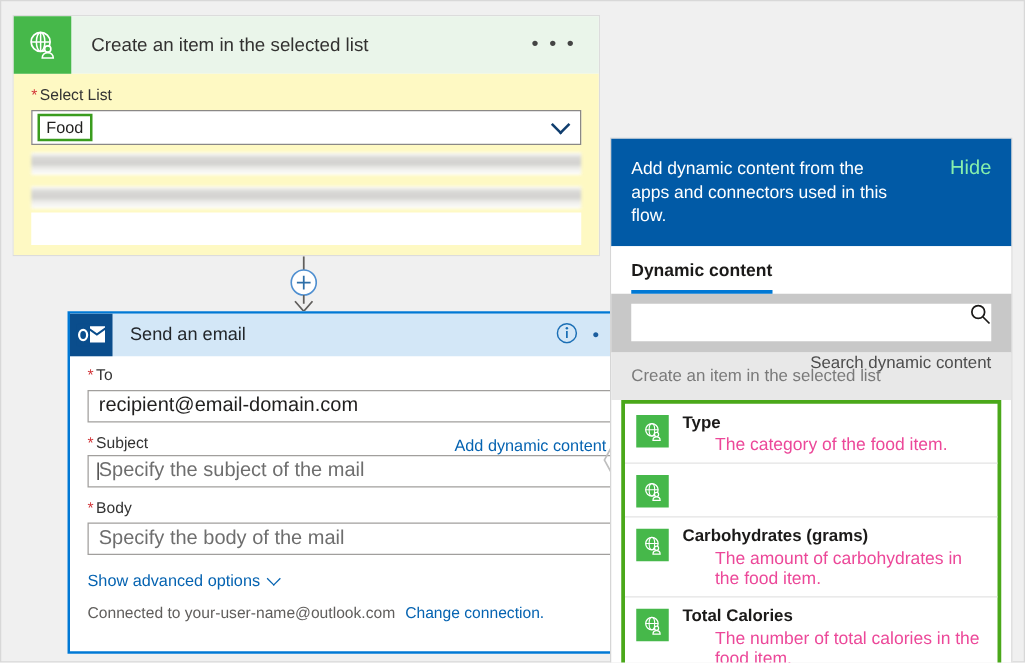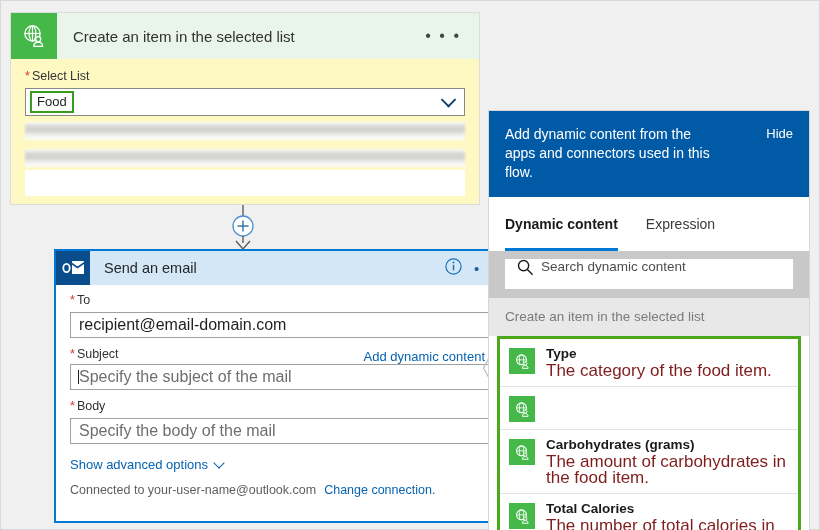--- a/index.html
+++ b/index.html
@@ -179,38 +179,38 @@
     box-sizing:border-box;
   }
   .dyn-head{
     background:#015aa6;
     color:#fff;
     padding:14px 16px 15px 16px;
     display:flex;align-items:flex-start;justify-content:space-between;
     gap:10px;
   }
   .dyn-head-txt{font-size:14px;line-height:19px;max-width:218px;}
-  .hide-link{font-size:13px;color:#ffffff;cursor:pointer;white-space:nowrap;padding-top:1px;}
+  .hide-link{font-size:16px;color:#86efac;cursor:pointer;white-space:nowrap;padding-top:1px;}
   .dyn-tabs{
     display:flex;background:#fff;padding:0 16px;gap:28px;
-    border-bottom:none;height:54px;align-items:center;
+    border-bottom:none;height:38px;align-items:center;
   }
   .tab{
     font-size:14px;color:#3b3a39;cursor:pointer;height:100%;
     display:flex;align-items:center;position:relative;
   }
   .tab.active{font-weight:bold;color:#1b1a19;}
   .tab.active::after{
     content:"";position:absolute;left:0;right:0;bottom:0;height:3px;background:#0078d4;
   }
   .search-wrap{
     background:#c8c8c8;padding:8px 16px 9px 16px;
   }
   .search-box{
-    background:#fff;height:30px;display:flex;align-items:flex-start;padding-left:12px;gap:7px;
+    background:#fff;height:30px;display:flex;align-items:flex-end;padding-left:12px;gap:19px;flex-direction:column;
   }
   .search-ph{color:#4d4d4d;font-size:13.5px;}
   .group-hdr{
     background:#e8e8e8;padding:11px 16px 12px 16px;
     color:#7a7a7a;font-size:13.5px;
   }
   .dyn-list{
     margin:0 8px 9px 8px;
     border:3px solid #4aa81a;
     background:#fff;
@@ -220,21 +220,21 @@
     display:flex;align-items:flex-start;gap:11px;
     padding:7px 10px 7px 9px;
     cursor:pointer;
   }
   .dyn-item + .dyn-item{border-top:1px solid #e3e3e3;}
   .dyn-ic{
     width:26px;height:26px;flex:0 0 26px;background:#46b84a;
     display:flex;align-items:center;justify-content:center;margin-top:2px;
   }
   .dyn-name{font-size:13.5px;font-weight:bold;color:#1b1a19;line-height:16px;}
-  .dyn-desc{font-size:17px;color:#7f1d1d;line-height:16px;margin-top:1px;}
+  .dyn-desc{font-size:14px;color:#ec4899;line-height:16px;margin-top:1px;margin-left:26px;}
 
   
   .collapse-handle{
     position:absolute;left:481px;top:348px;width:10px;height:40px;
     display:flex;align-items:center;justify-content:center;cursor:pointer;
   }
 </style>
 </head>
 <body>
 
@@ -358,21 +358,20 @@
 </div>
 
 <div class="dyn-panel">
   <div class="dyn-head">
     <div class="dyn-head-txt">Add dynamic content from the apps and connectors used in this flow.</div>
     <div class="hide-link">Hide</div>
   </div>
 
   <div class="dyn-tabs">
     <div class="tab active">Dynamic content</div>
-    <div class="tab">Expression</div>
   </div>
 
   <div class="search-wrap">
     <div class="search-box">
       <span>
         <svg width="17" height="17" viewBox="0 0 17 17">
           <circle cx="6.6" cy="6.6" r="5.1" fill="none" stroke="#1b1a19" stroke-width="1.4"></circle>
           <line x1="10.4" y1="10.6" x2="15.6" y2="15.8" stroke="#1b1a19" stroke-width="1.4"></line>
         </svg>
       </span>

